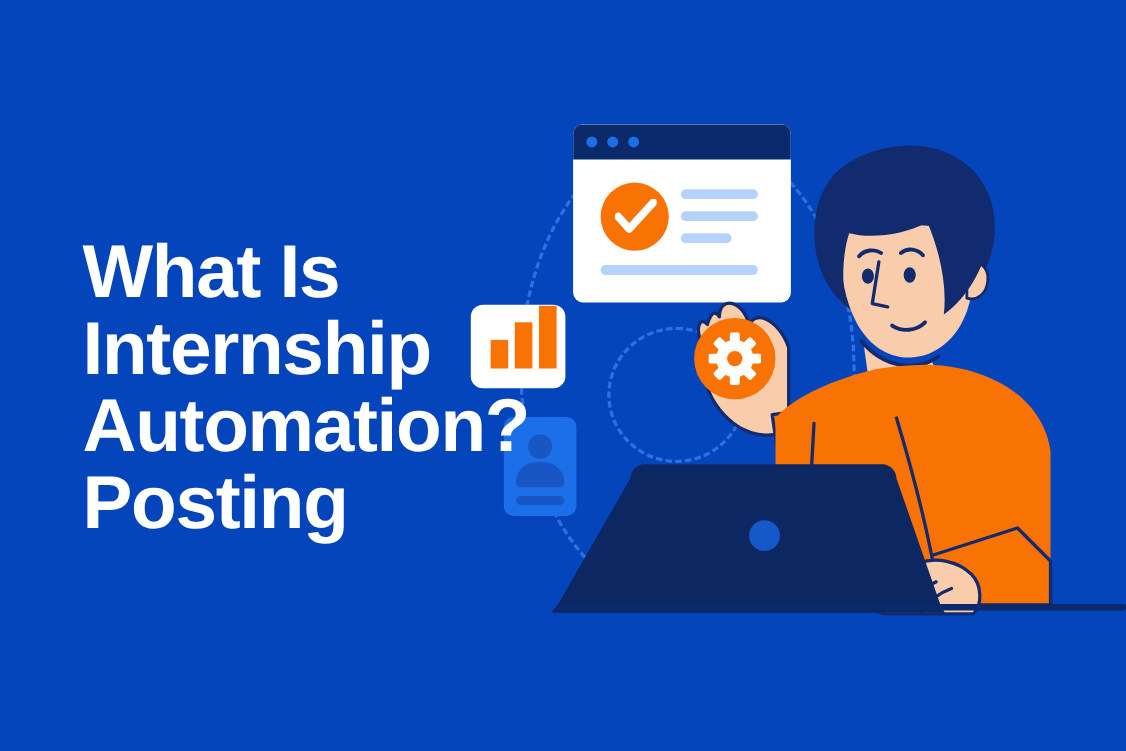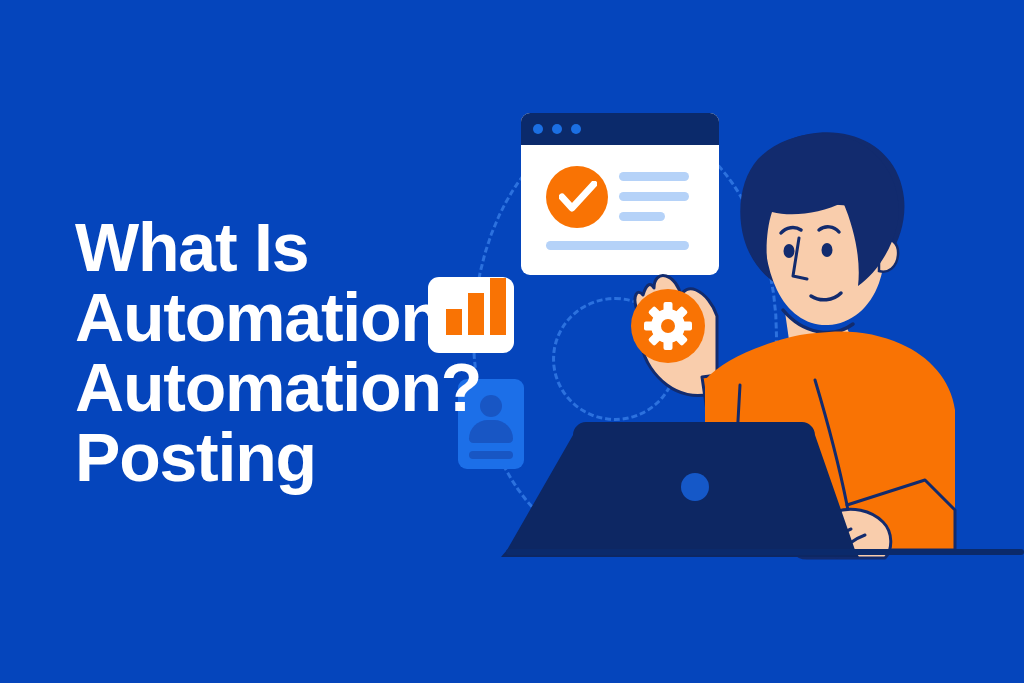--- a/index.html
+++ b/index.html
@@ -225,18 +225,18 @@
         <rect x="19.5" y="0" width="9" height="48" rx="2" transform="rotate(45 24 24)"></rect>
         <rect x="0" y="19.5" width="48" height="9" rx="2" transform="rotate(45 24 24)"></rect>
         <circle cx="24" cy="24" r="17"></circle>
       </g>
       <circle cx="24" cy="24" r="7" fill="#F97304"></circle>
     </svg>
   </div>
 
   <div id="headline">
     <span class="ln">What Is</span>
-    <span class="ln">Automation</span>
+    <span class="ln">Internship</span>
     <span class="ln">Automation?</span>
     <span class="ln">Posting</span>
   </div>
 
 </div>
 
 </body></html>

